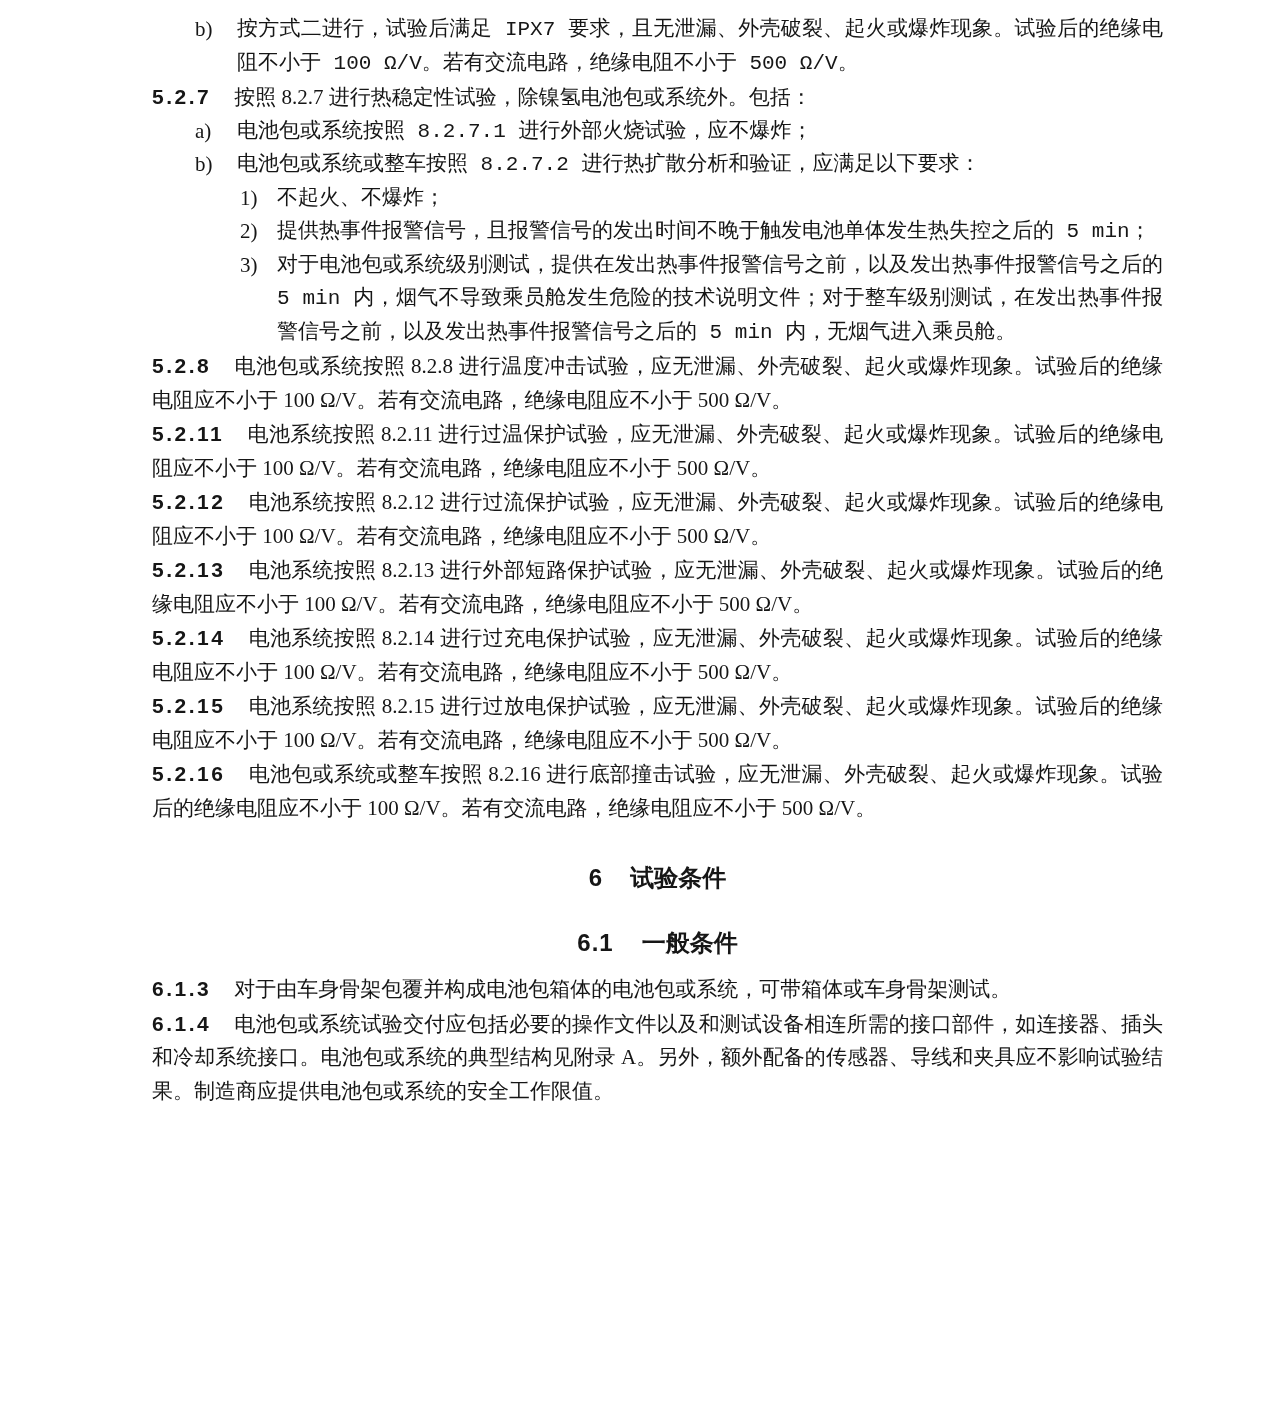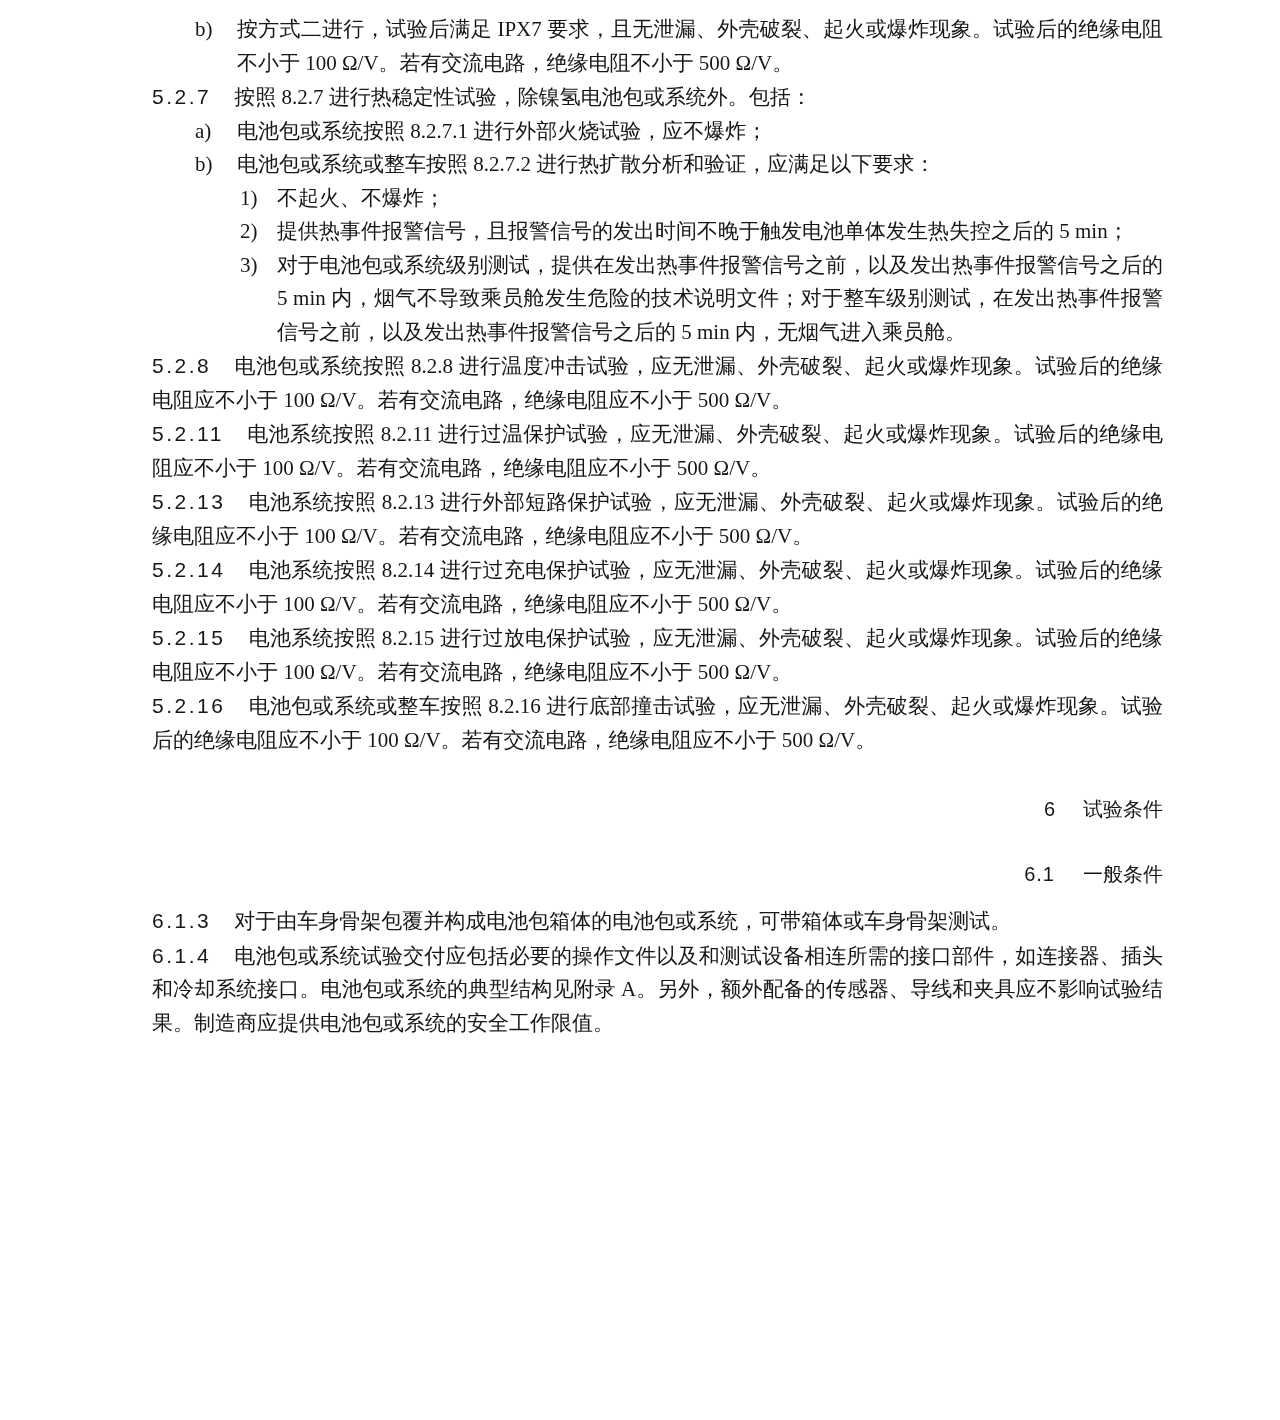--- a/index.html
+++ b/index.html
@@ -17,39 +17,40 @@
     overflow: hidden;
   }
   .block { margin: 0; }
 
   
   .clause { text-align: justify; }
   .clause > .marker {
     font-family: "Liberation Sans", "DejaVu Sans", sans-serif;
     letter-spacing: 2.5px;
     margin-right: 23px;
+    font-weight: bold;
   }
 
   
   .list-item-alpha { display: flex; margin-left: 43px; }
   .list-item-alpha > .marker { flex: 0 0 42px; }
 
   
   .list-item-number { display: flex; margin-left: 88px; }
   .list-item-number > .marker { flex: 0 0 37px; }
 
   .list-item-alpha > .text,
-  .list-item-number > .text { flex: 1 1 auto; text-align: justify; }
+  .list-item-number > .text { flex: 1 1 auto; text-align: justify; font-family: Liberation Mono, monospace; }
 
   
   .heading-1, .heading-2 {
     font-family: "Liberation Sans", "DejaVu Sans", sans-serif;
-    font-weight: normal;
-    font-size: 20px;
-    text-align: right;
+    font-weight: bold;
+    font-size: 24px;
+    text-align: center;
   }
   .heading-1 { margin-top: 36px; }
   .heading-2 { margin-top: 31px; }
   .heading-1 > .marker { margin-right: 28px; }
   .heading-2 > .marker { margin-right: 28px; letter-spacing: 1px; }
   .heading-2 + .clause { margin-top: 13px; }
 </style>
 </head>
 <body>
 
@@ -75,20 +76,21 @@
       <div class="block list-item-number">
         <span class="marker">2)</span>
         <span class="text">提供热事件报警信号，且报警信号的发出时间不晚于触发电池单体发生热失控之后的 5 min；</span>
       </div>
       <div class="block list-item-number">
         <span class="marker">3)</span>
         <span class="text">对于电池包或系统级别测试，提供在发出热事件报警信号之前，以及发出热事件报警信号之后的 5 min 内，烟气不导致乘员舱发生危险的技术说明文件；对于整车级别测试，在发出热事件报警信号之前，以及发出热事件报警信号之后的 5 min 内，无烟气进入乘员舱。</span>
       </div>
       <div class="block clause"><span class="marker">5.2.8</span><span class="text">电池包或系统按照 8.2.8 进行温度冲击试验，应无泄漏、外壳破裂、起火或爆炸现象。试验后的绝缘电阻应不小于 100 Ω/V。若有交流电路，绝缘电阻应不小于 500 Ω/V。</span></div>
       <div class="block clause"><span class="marker">5.2.11</span><span class="text">电池系统按照 8.2.11 进行过温保护试验，应无泄漏、外壳破裂、起火或爆炸现象。试验后的绝缘电阻应不小于 100 Ω/V。若有交流电路，绝缘电阻应不小于 500 Ω/V。</span></div>
+      <div class="block clause"><span class="marker">5.2.12</span><span class="text">电池系统按照 8.2.12 进行过流保护试验，应无泄漏、外壳破裂、起火或爆炸现象。试验后的绝缘电阻应不小于 100 Ω/V。若有交流电路，绝缘电阻应不小于 500 Ω/V。</span></div>
       <div class="block clause"><span class="marker">5.2.13</span><span class="text">电池系统按照 8.2.13 进行外部短路保护试验，应无泄漏、外壳破裂、起火或爆炸现象。试验后的绝缘电阻应不小于 100 Ω/V。若有交流电路，绝缘电阻应不小于 500 Ω/V。</span></div>
       <div class="block clause"><span class="marker">5.2.14</span><span class="text">电池系统按照 8.2.14 进行过充电保护试验，应无泄漏、外壳破裂、起火或爆炸现象。试验后的绝缘电阻应不小于 100 Ω/V。若有交流电路，绝缘电阻应不小于 500 Ω/V。</span></div>
       <div class="block clause"><span class="marker">5.2.15</span><span class="text">电池系统按照 8.2.15 进行过放电保护试验，应无泄漏、外壳破裂、起火或爆炸现象。试验后的绝缘电阻应不小于 100 Ω/V。若有交流电路，绝缘电阻应不小于 500 Ω/V。</span></div>
       <div class="block clause"><span class="marker">5.2.16</span><span class="text">电池包或系统或整车按照 8.2.16 进行底部撞击试验，应无泄漏、外壳破裂、起火或爆炸现象。试验后的绝缘电阻应不小于 100 Ω/V。若有交流电路，绝缘电阻应不小于 500 Ω/V。</span></div>
       <div class="block heading-1"><span class="marker">6</span><span class="text">试验条件</span></div>
       <div class="block heading-2"><span class="marker">6.1</span><span class="text">一般条件</span></div>
       <div class="block clause"><span class="marker">6.1.3</span><span class="text">对于由车身骨架包覆并构成电池包箱体的电池包或系统，可带箱体或车身骨架测试。</span></div>
       <div class="block clause"><span class="marker">6.1.4</span><span class="text">电池包或系统试验交付应包括必要的操作文件以及和测试设备相连所需的接口部件，如连接器、插头和冷却系统接口。电池包或系统的典型结构见附录 A。另外，额外配备的传感器、导线和夹具应不影响试验结果。制造商应提供电池包或系统的安全工作限值。</span></div>
     </div>
 </div>

